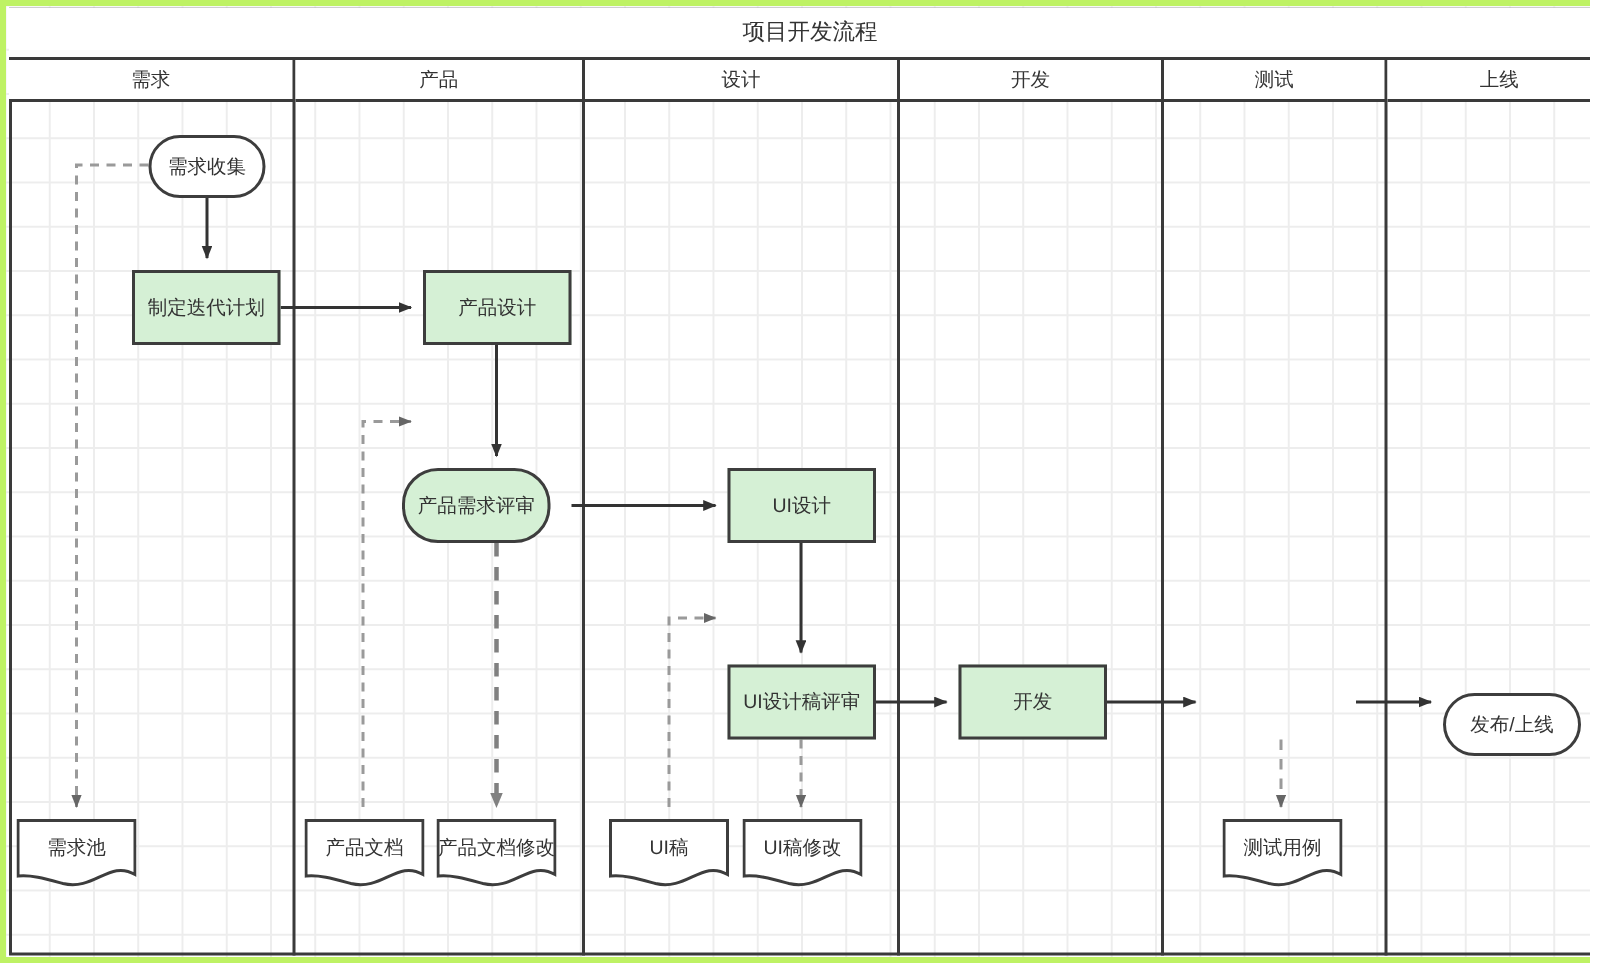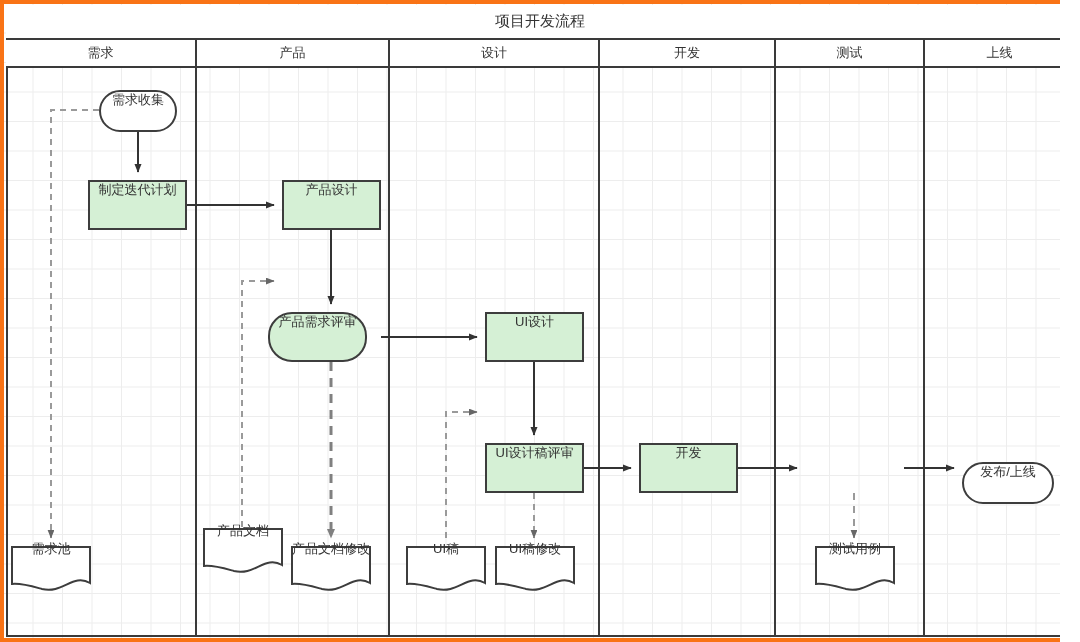--- a/index.html
+++ b/index.html
@@ -5,21 +5,21 @@
   html,body{margin:0;padding:0;background:#ffffff;}
   body{
     font-family:"Liberation Sans","DejaVu Sans",sans-serif;
     -webkit-font-smoothing:antialiased;
   }
   #stage{
     position:relative;
     width:1060px;
     height:642px;
     overflow:hidden;
-    background:#f97316;
+    background:#bef264;
   }
 
   
   .grid{
     position:absolute;
     left:4px; top:4px;
     width:1072px; height:634px;
     background-color:#ffffff;
     background-image:
       linear-gradient(to right, #ededed 1px, transparent 1px),
@@ -67,21 +67,21 @@
   
   svg.links{
     position:absolute;left:0;top:0;width:1080px;height:642px;
     pointer-events:none;
   }
 
   
   .node{
     position:absolute;
     box-sizing:border-box;
-    display:flex;justify-content:center;
+    display:flex;align-items:center;justify-content:center;
     text-align:center;
     font-size:13px;
     color:#333333;
     line-height:1.2;
   }
   .node.process{
     background:#d5f0d5;
     border:2px solid #3d3d3d;
   }
   .node.terminal{
@@ -184,21 +184,21 @@
   </div>
 
   <div class="node process" style="left:282px;top:180px;width:99px;height:50px;">
     <span>产品设计</span>
   </div>
 
   <div class="node process" style="left:268px;top:312px;width:99px;height:50px;border-radius:24px;">
     <span>产品需求评审</span>
   </div>
 
-  <div class="node doc" style="left:203px;top:528px;width:80px;height:47px;">
+  <div class="node doc" style="left:203px;top:546px;width:80px;height:47px;">
     <svg viewBox="0 0 80 47" preserveAspectRatio="none">
       <path d="M1,1 L79,1 L79,37 C62,27 52,48 31,43 C20,40 10,37 1,38 Z" fill="#ffffff" stroke="#3d3d3d" stroke-width="2"></path>
     </svg>
     <span class="doc-label">产品文档</span>
   </div>
 
   <div class="node doc" style="left:291px;top:546px;width:80px;height:47px;">
     <svg viewBox="0 0 80 47" preserveAspectRatio="none">
       <path d="M1,1 L79,1 L79,37 C62,27 52,48 31,43 C20,40 10,37 1,38 Z" fill="#ffffff" stroke="#3d3d3d" stroke-width="2"></path>
     </svg>

